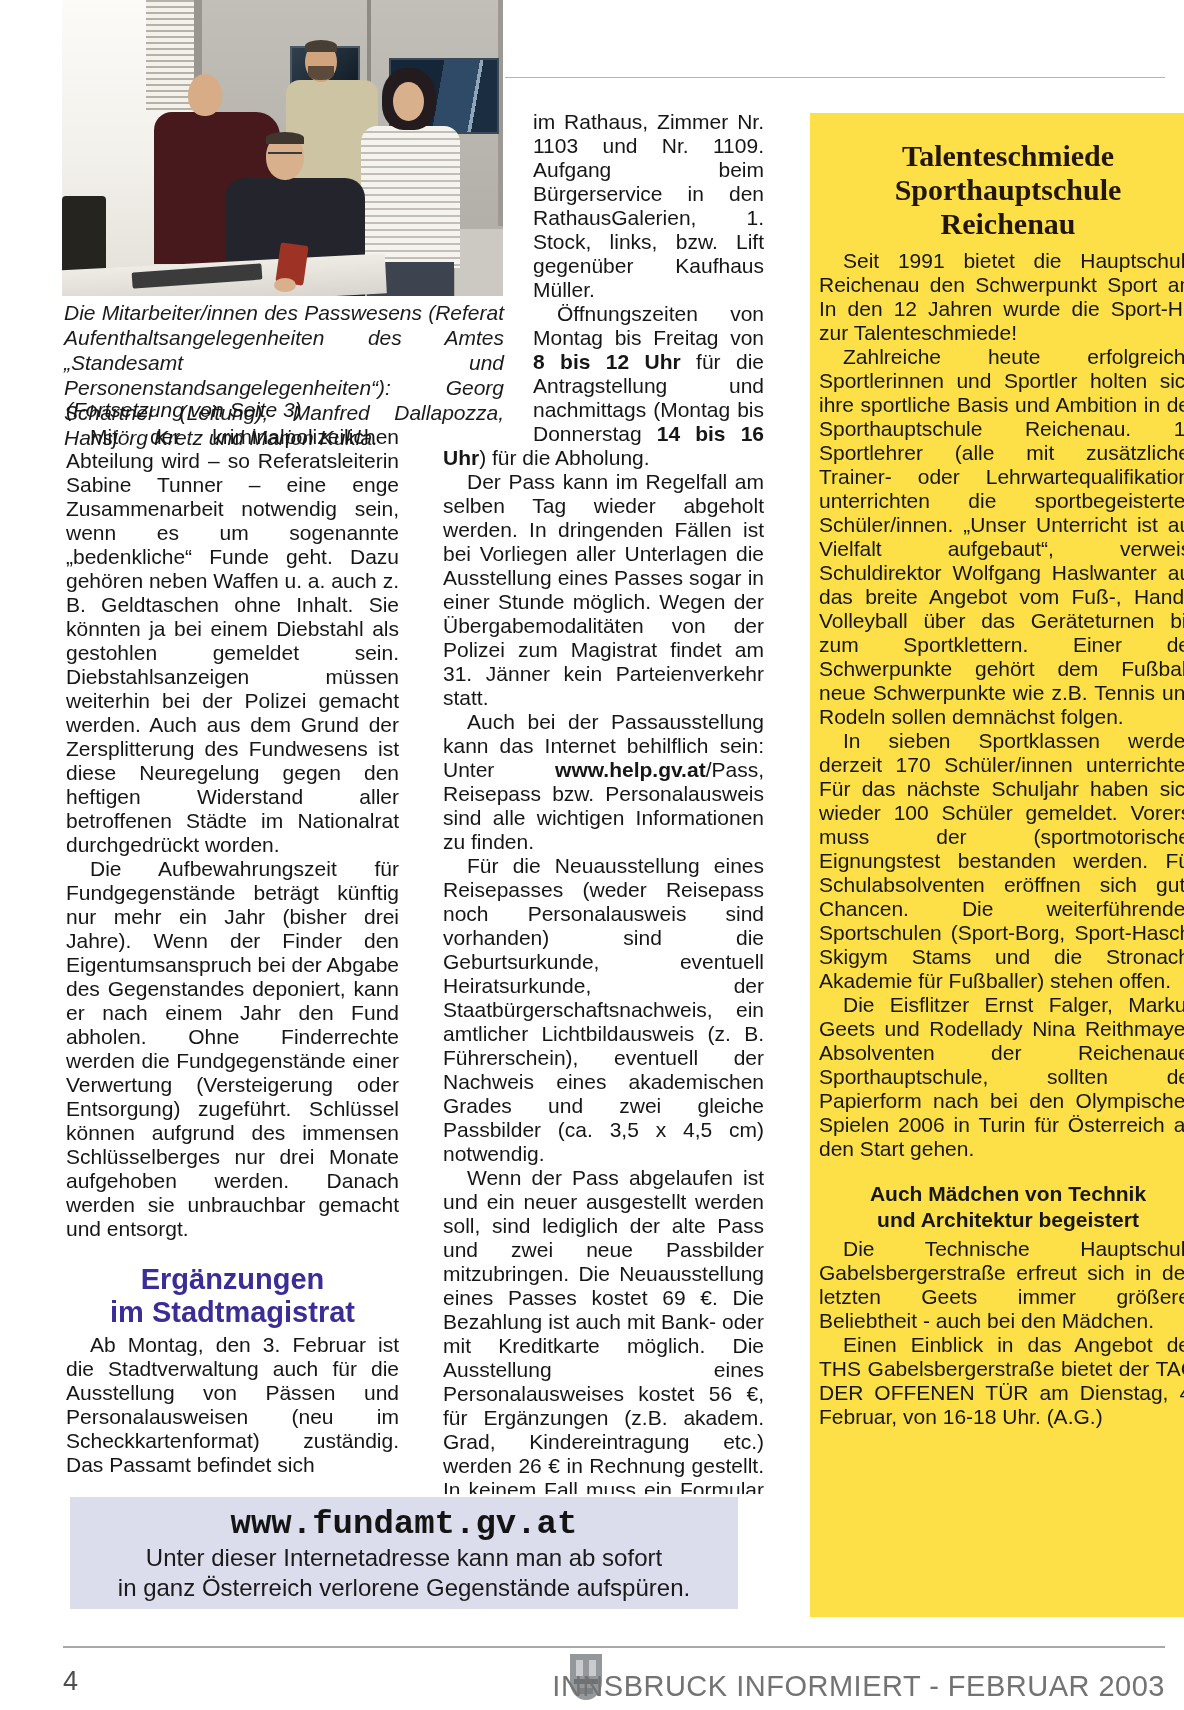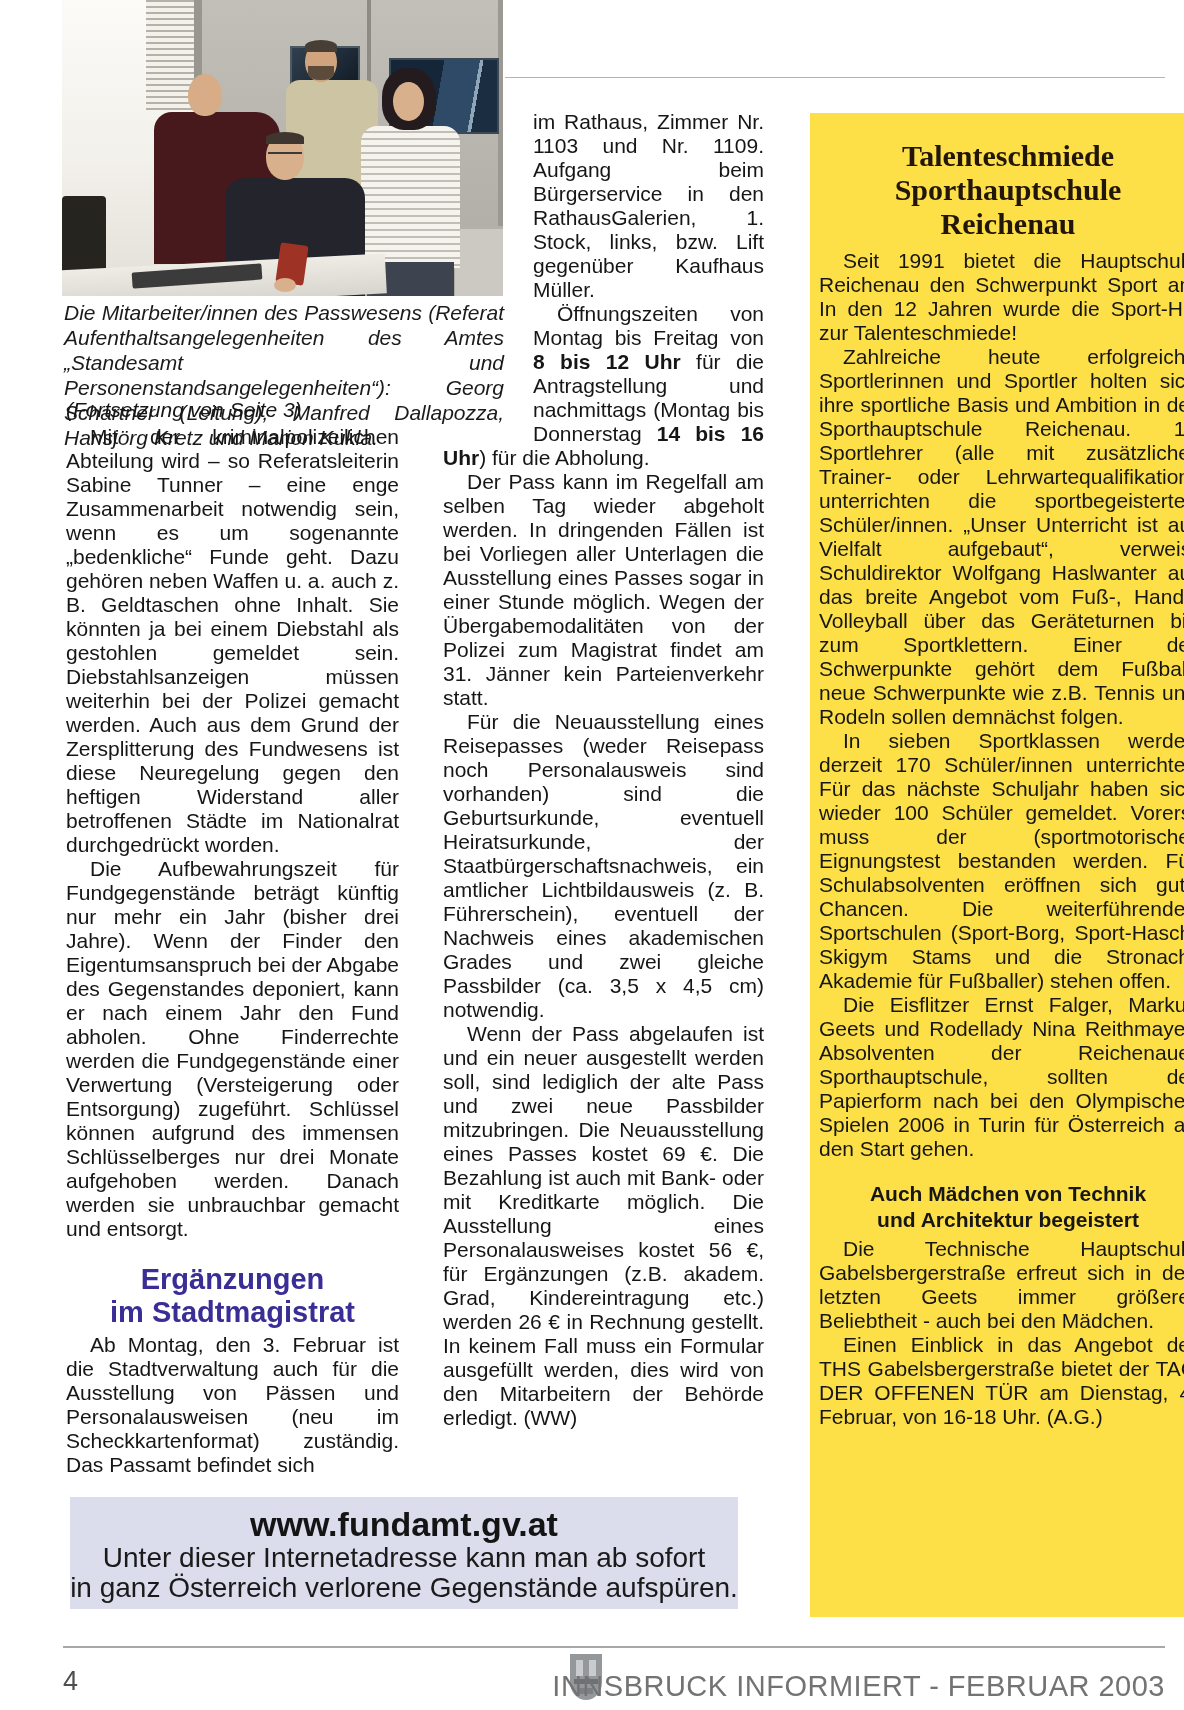--- a/index.html
+++ b/index.html
@@ -65,22 +65,22 @@
   .sidebar{position:absolute;left:810px;top:113px;width:396px;height:1504px;background:#fde047;
            box-sizing:border-box;padding:24px 9px;overflow:hidden;}
   .s-title{font-family:"Liberation Serif", serif;font-weight:bold;font-size:30px;line-height:34px;
            text-align:center;color:#22150a;margin:2px 0 8px 0;}
   .s-title span{display:block;}
   .s-sub{font-size:21px;line-height:26px;text-align:center;font-weight:bold;margin:20px 0 4px 0;color:#161616;}
   .s-sub span{display:block;}
 
   .banner{position:absolute;left:70px;top:1497px;width:668px;height:112px;background:#dbdcec;
           box-sizing:border-box;padding-top:8px;text-align:center;}
-  .b-url{font-family:Liberation Sans, sans-serif;font-weight:bold;font-size:34px;line-height:38px;color:#141414;}
-  .b-line{font-size:28px;line-height:30px;color:#1a1a1a;}
+  .b-url{font-family:Liberation Mono, monospace;font-weight:bold;font-size:34px;line-height:38px;color:#141414;}
+  .b-line{font-size:24px;line-height:30px;color:#1a1a1a;}
 
   .pagenum{position:absolute;left:63px;top:1666px;font-size:27px;color:#4f4f4f;}
   .crest{position:absolute;left:568px;top:1652px;width:36px;height:52px;}
   .magname{position:absolute;right:19px;top:1670px;font-size:29px;color:#737373;letter-spacing:0.5px;}
 </style>
 </head>
 <body>
 
 <div class="page">
 
@@ -128,20 +128,21 @@
       <span>im Stadtmagistrat</span>
     </h2>
     <p class="body ind">Ab Montag, den 3. Februar ist die Stadtverwaltung auch für die Ausstellung von Pässen und Personalausweisen (neu im Scheckkartenformat) zuständig. Das Passamt befindet sich</p>
   </div>
 
   <div class="col2">
     <div class="col2-spacer"></div>
     <p class="body">im Rathaus, Zimmer Nr. 1103 und Nr. 1109. Aufgang beim Bürgerservice in den RathausGalerien, 1. Stock, links, bzw. Lift gegenüber Kaufhaus Müller.</p>
     <p class="body ind"><span>Öffnungszeiten von Montag bis Freitag von </span><b>8 bis 12 Uhr</b><span> für die Antragstellung und nachmittags (Montag bis Donnerstag </span><b>14 bis 16 Uhr</b><span>) für die Abholung.</span></p>
     <p class="body ind">Der Pass kann im Regelfall am selben Tag wieder abgeholt werden. In dringenden Fällen ist bei Vorliegen aller Unterlagen die Ausstellung eines Passes sogar in einer Stunde möglich. Wegen der Übergabemodalitäten von der Polizei zum Magistrat findet am 31. Jänner kein Parteienverkehr statt.</p>
+    <p class="body ind"><span>Auch bei der Passausstellung kann das Internet behilflich sein: Unter </span><b>www.help.gv.at</b><span>/Pass, Reisepass bzw. Personalausweis sind alle wichtigen Informationen zu finden.</span></p>
     <p class="body ind">Für die Neuausstellung eines Reisepasses (weder Reisepass noch Personalausweis sind vorhanden) sind die Geburtsurkunde, eventuell Heiratsurkunde, der Staatbürgerschaftsnachweis, ein amtlicher Lichtbildausweis (z. B. Führerschein), eventuell der Nachweis eines akademischen Grades und zwei gleiche Passbilder (ca. 3,5 x 4,5 cm) notwendig.</p>
     <p class="body ind">Wenn der Pass abgelaufen ist und ein neuer ausgestellt werden soll, sind lediglich der alte Pass und zwei neue Passbilder mitzubringen. Die Neuausstellung eines Passes kostet 69 €. Die Bezahlung ist auch mit Bank- oder mit Kreditkarte möglich. Die Ausstellung eines Personalausweises kostet 56 €, für Ergänzungen (z.B. akadem. Grad, Kindereintragung etc.) werden 26 € in Rechnung gestellt. In keinem Fall muss ein Formular ausgefüllt werden, dies wird von den Mitarbeitern der Behörde erledigt. (WW)</p>
   </div>
 
   <aside class="sidebar">
     <h2 class="s-title">
       <span>Talenteschmiede</span>
       <span>Sporthauptschule</span>
       <span>Reichenau</span>
     </h2>

